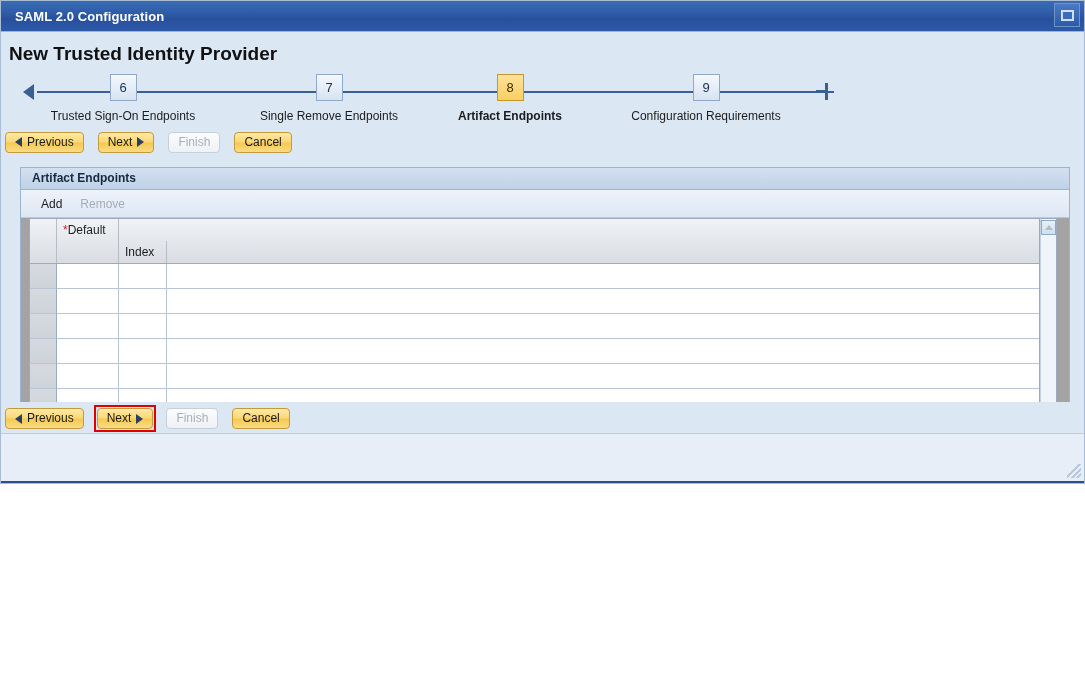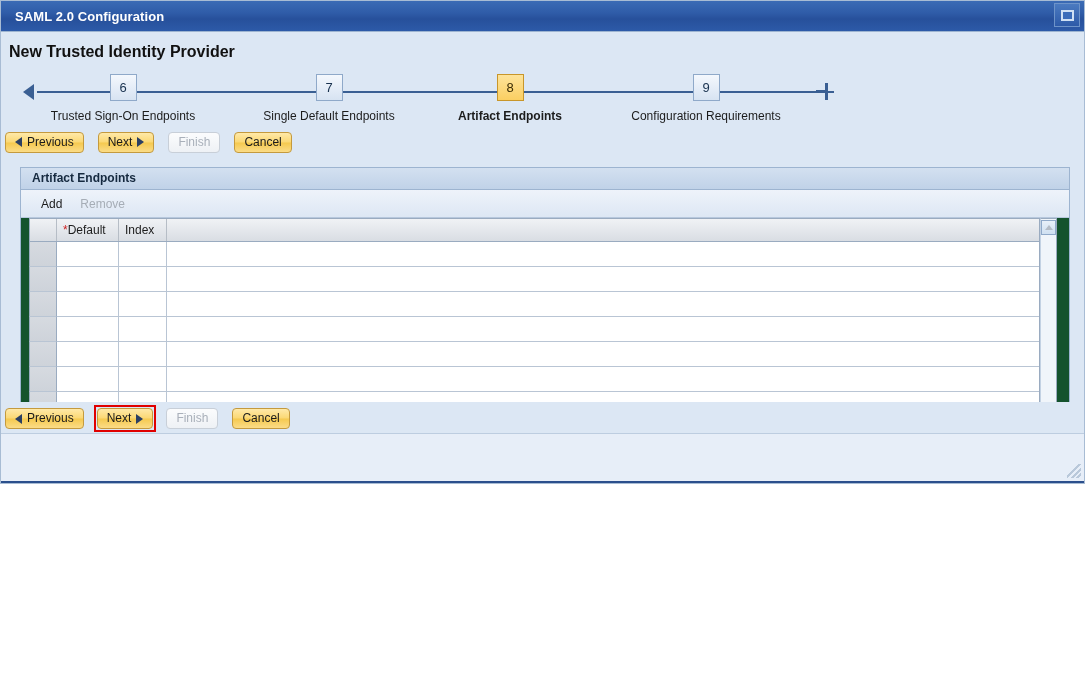--- a/index.html
+++ b/index.html
@@ -62,21 +62,21 @@
     flex: 1 1 auto;
     background: #dce7f4;
     display: flex;
     flex-direction: column;
     overflow: hidden;
     border-bottom: 2px solid #2b4f8c;
     position: relative;
   }
 
   .page-title {
-    font-size: 16px;
+    font-size: 19px;
     font-weight: bold;
     color: #111111;
     padding: 11px 0 0 8px;
     height: 32px;
     flex: 0 0 32px;
   }
 
   
   .wizard {
     flex: 0 0 63px;
@@ -232,21 +232,21 @@
     font-size: 12px;
     color: #1a1a1a;
     cursor: pointer;
   }
   .tool-link.disabled { color: #a6adb6; cursor: default; }
 
   
   .grid-wrap {
     flex: 1 1 auto;
     display: flex;
-    background: #14532d;
+    background: #a3a3a3;
     padding: 0 12px 0 0;
     overflow: hidden;
   }
   .grid {
     flex: 1 1 auto;
     display: flex;
     flex-direction: column;
     border-right: 1px solid #9aabc0;
     overflow: hidden;
     margin-left: 8px;
@@ -262,21 +262,21 @@
     border-right: 1px solid #b6bdc6;
     font-size: 12px;
     color: #1d1d1d;
     line-height: 22px;
     padding-left: 6px;
     overflow: hidden;
     white-space: nowrap;
   }
   .gh.sel { width: 28px; padding: 0; border-left: 1px solid #9aabc0; }
   .gh.c-default { width: 62px; }
-  .gh.c-index { width: 48px; }
+  .gh.c-index { width: 48px; margin-top: 22px; }
   .gh.c-url { flex: 1 1 auto; border-right: none; }
   .req { color: #cc2222; }
 
   .grid-body { flex: 1 1 auto; overflow: hidden; }
   .grow { display: flex; height: 25px; }
   .gc {
     background: #ffffff;
     border-bottom: 1px solid #b9c5d4;
     border-right: 1px solid #b9c5d4;
   }
@@ -366,21 +366,21 @@
       <div class="wiz-end"></div>
       <div class="steps">
 
         <div class="step" id="step-0" style="left: 28px; width: 188px;">
           <div class="step-box">6</div>
           <div class="step-label">Trusted Sign-On Endpoints</div>
         </div>
 
         <div class="step" id="step-1" style="left: 242px; width: 172px;">
           <div class="step-box">7</div>
-          <div class="step-label">Single Default Endpoints</div>
+          <div class="step-label">Single Remove Endpoints</div>
         </div>
 
         <div class="step active" id="step-2" style="left: 452px; width: 114px;">
           <div class="step-box">8</div>
           <div class="step-label">Artifact Endpoints</div>
         </div>
 
         <div class="step" id="step-3" style="left: 598px; width: 214px;">
           <div class="step-box">9</div>
           <div class="step-label">Configuration Requirements</div>

